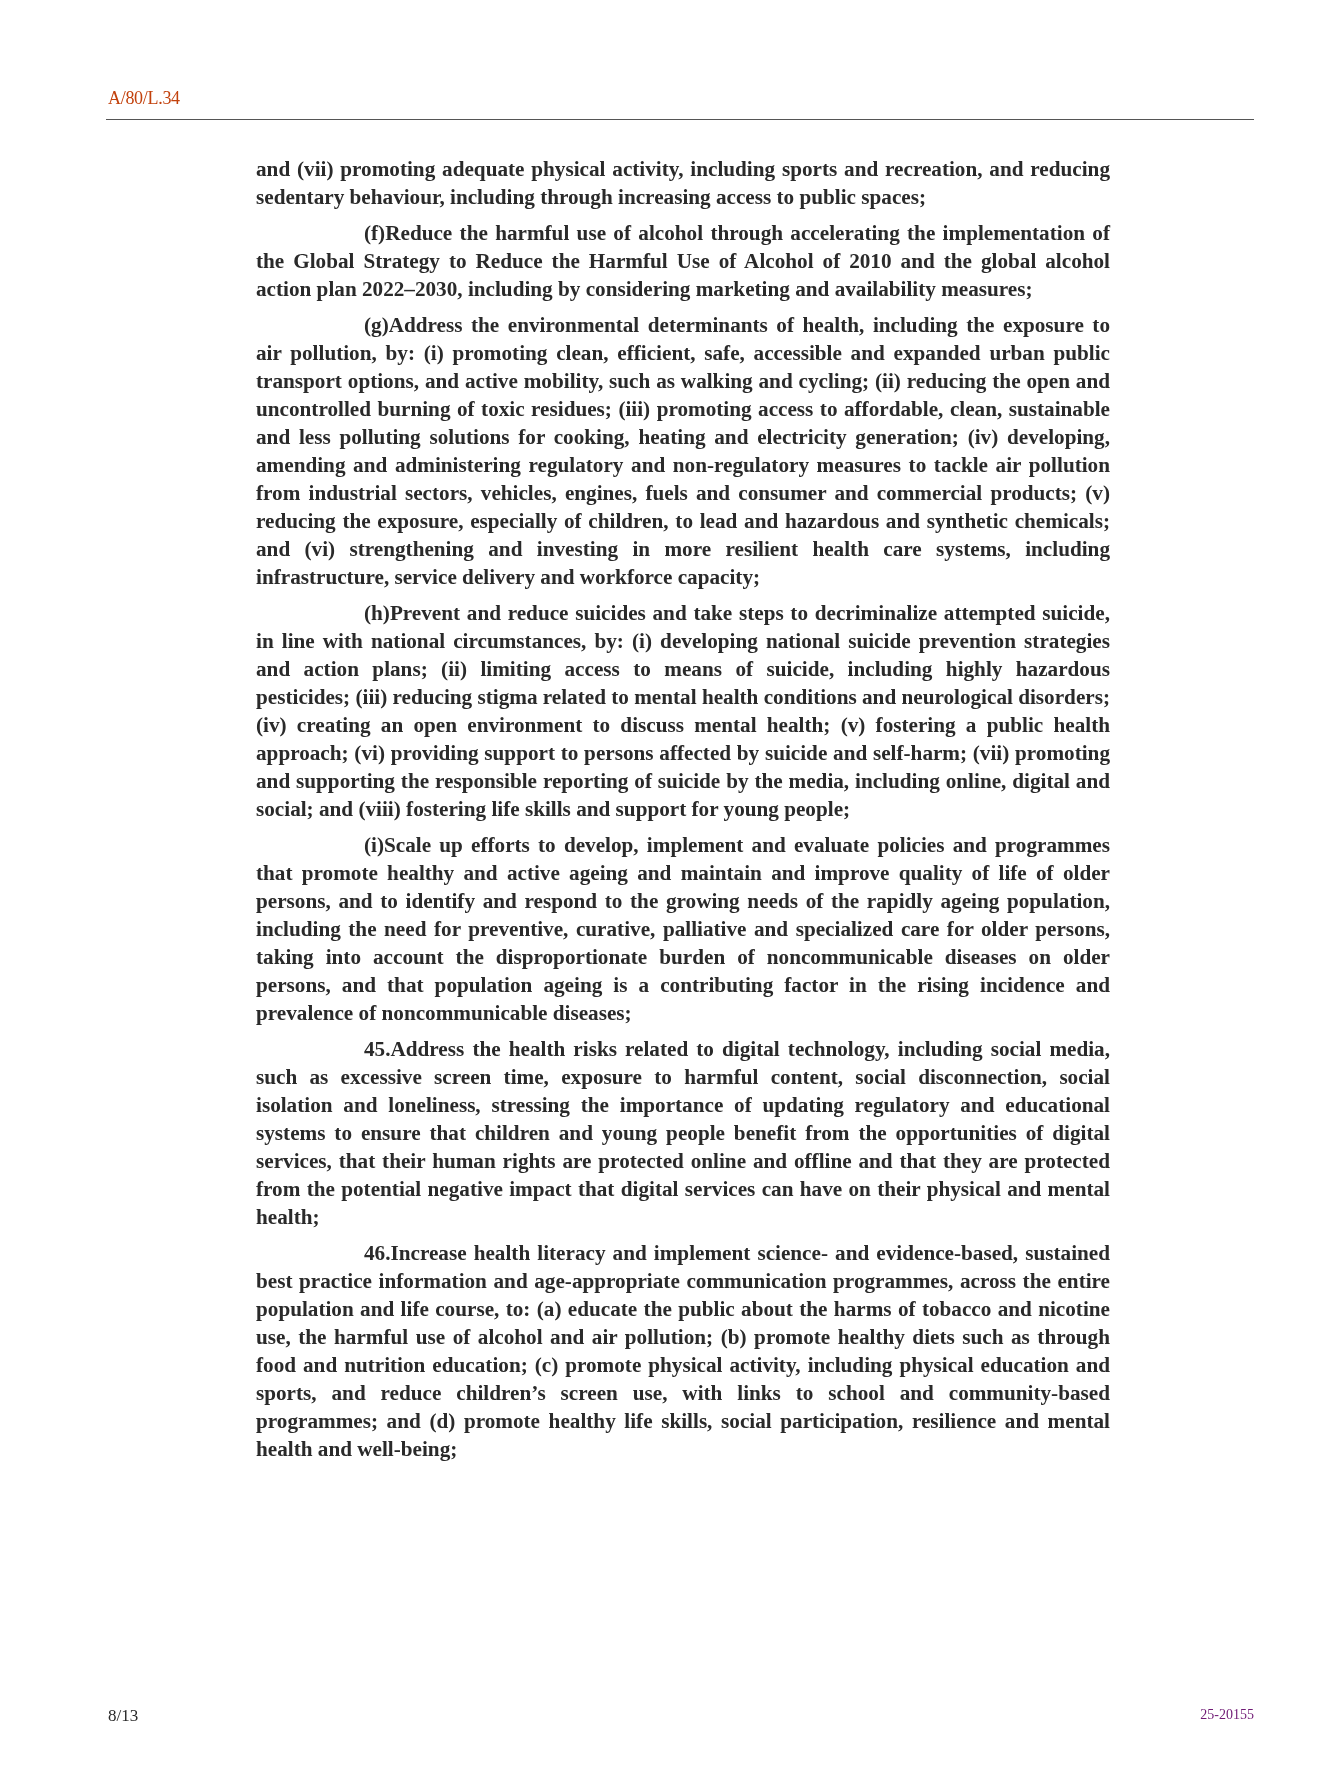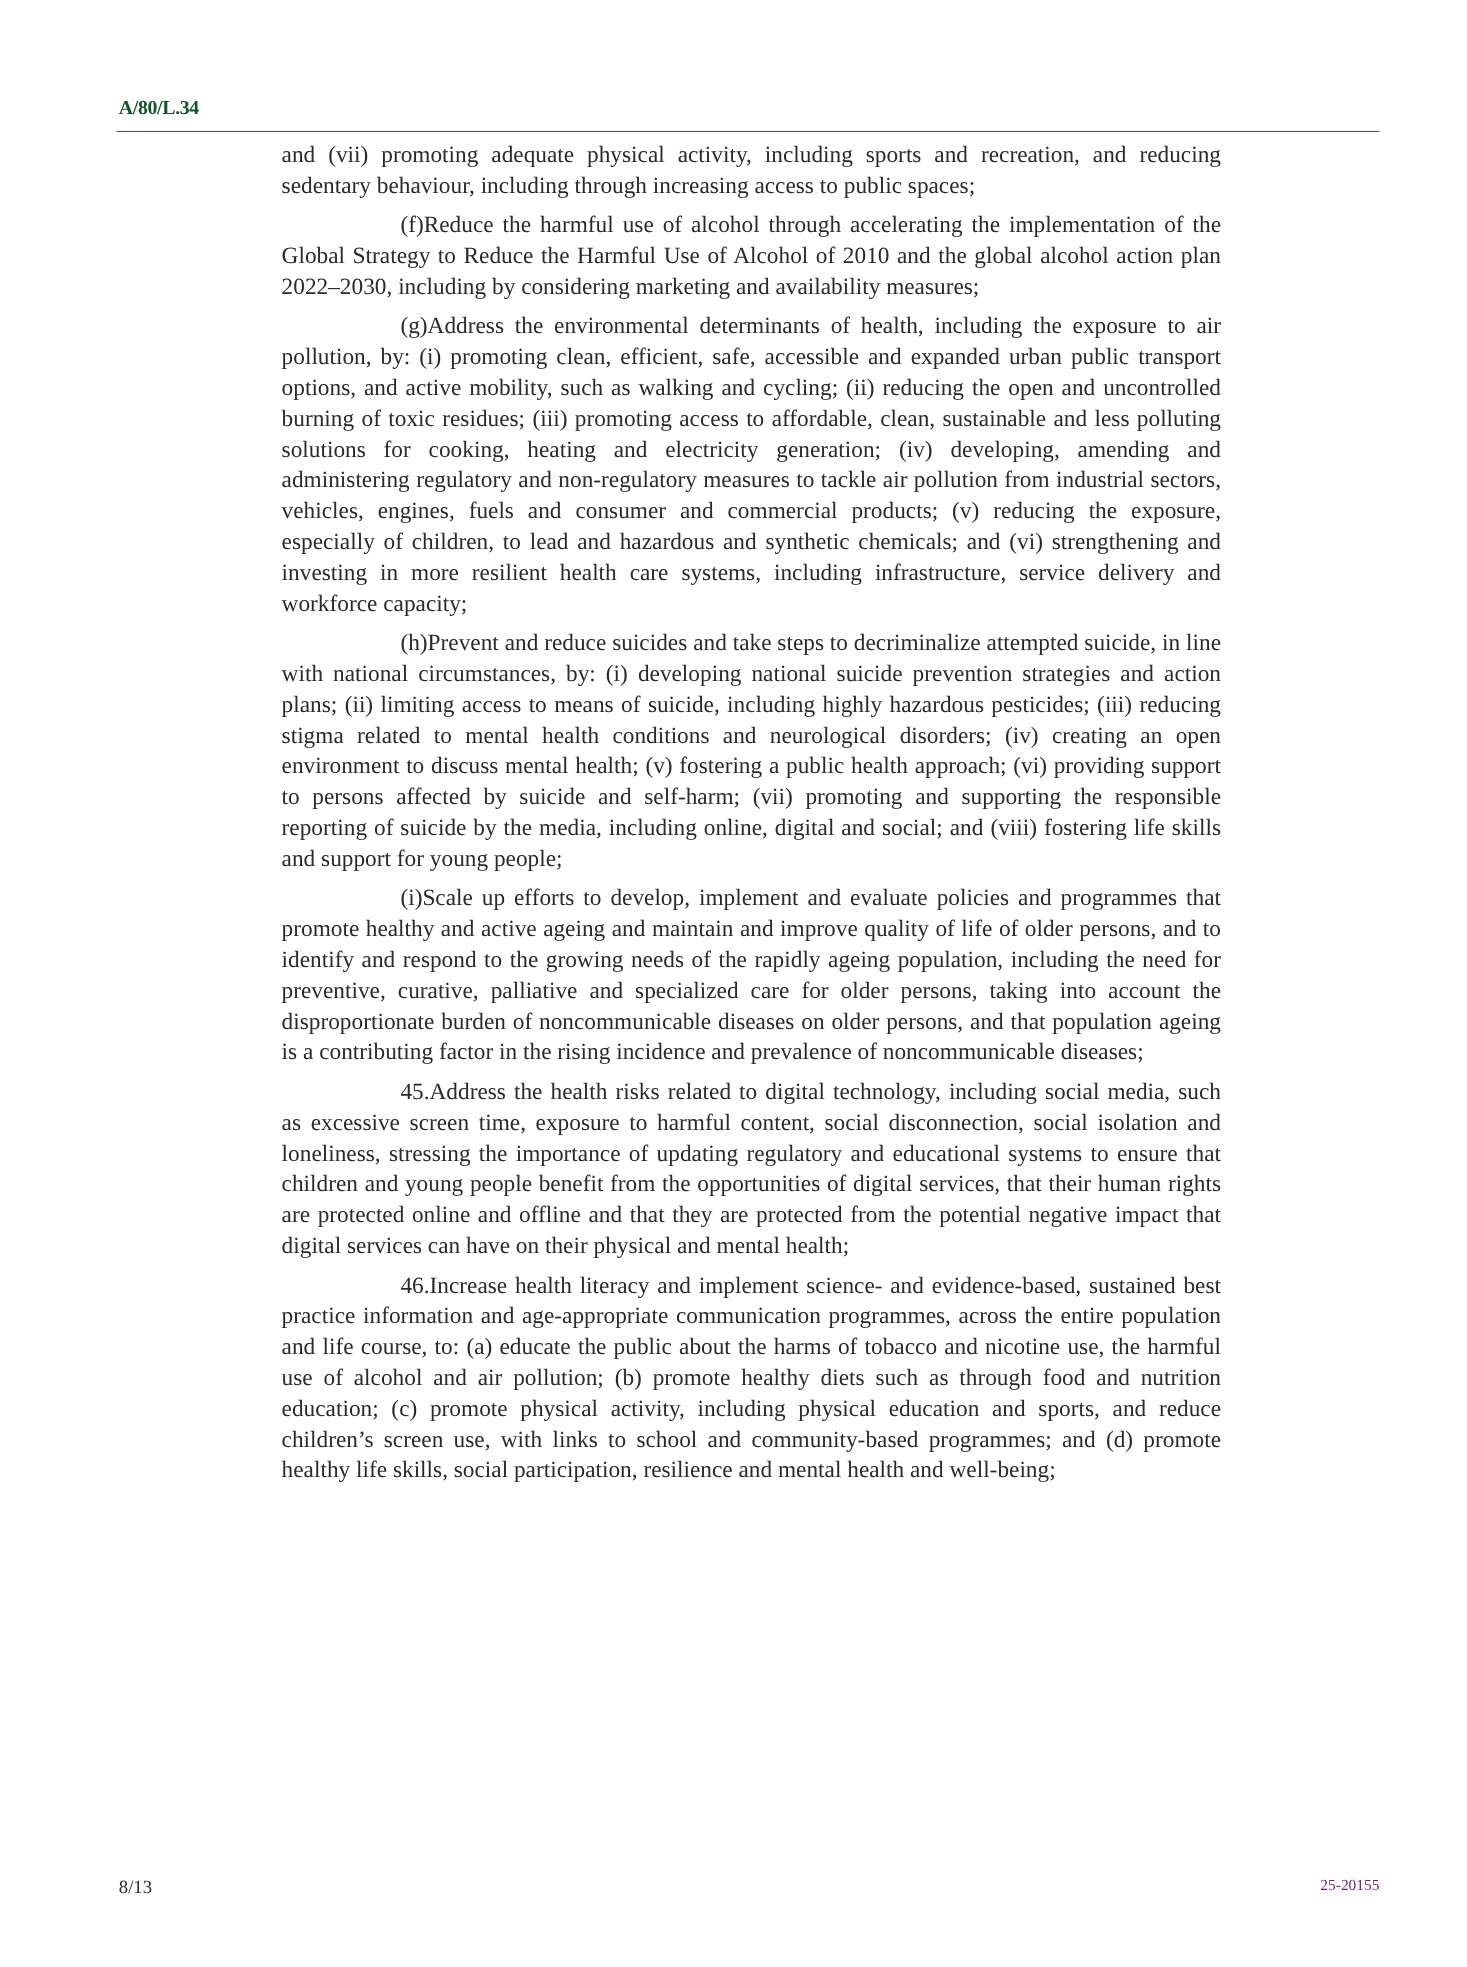--- a/index.html
+++ b/index.html
@@ -13,37 +13,38 @@
       position: relative;
       overflow: hidden;
       font-family: "Liberation Serif", "DejaVu Serif", serif;
       color: #222222;
     }
     .doc-symbol {
       position: absolute;
       left: 108px;
       top: 88px;
       font-size: 18px;
-      font-weight: bold;
-      color: #14532d;
+      font-weight: normal;
+      color: #c2410c;
       letter-spacing: -0.3px;
     }
     .header-rule {
       position: absolute;
       left: 106px;
       top: 119px;
       width: 1148px;
       height: 1px;
       background: #555555;
     }
     .body-text {
       position: absolute;
       left: 256px;
-      top: 126px;
+      top: 155px;
       width: 854px;
+      font-weight: bold;
     }
     .para {
       margin: 0 0 8px 0;
       font-size: 21.2px;
       line-height: 28px;
       text-align: justify;
       text-indent: 54px;
       color: #2a2a2a;
     }
     .para.first {

